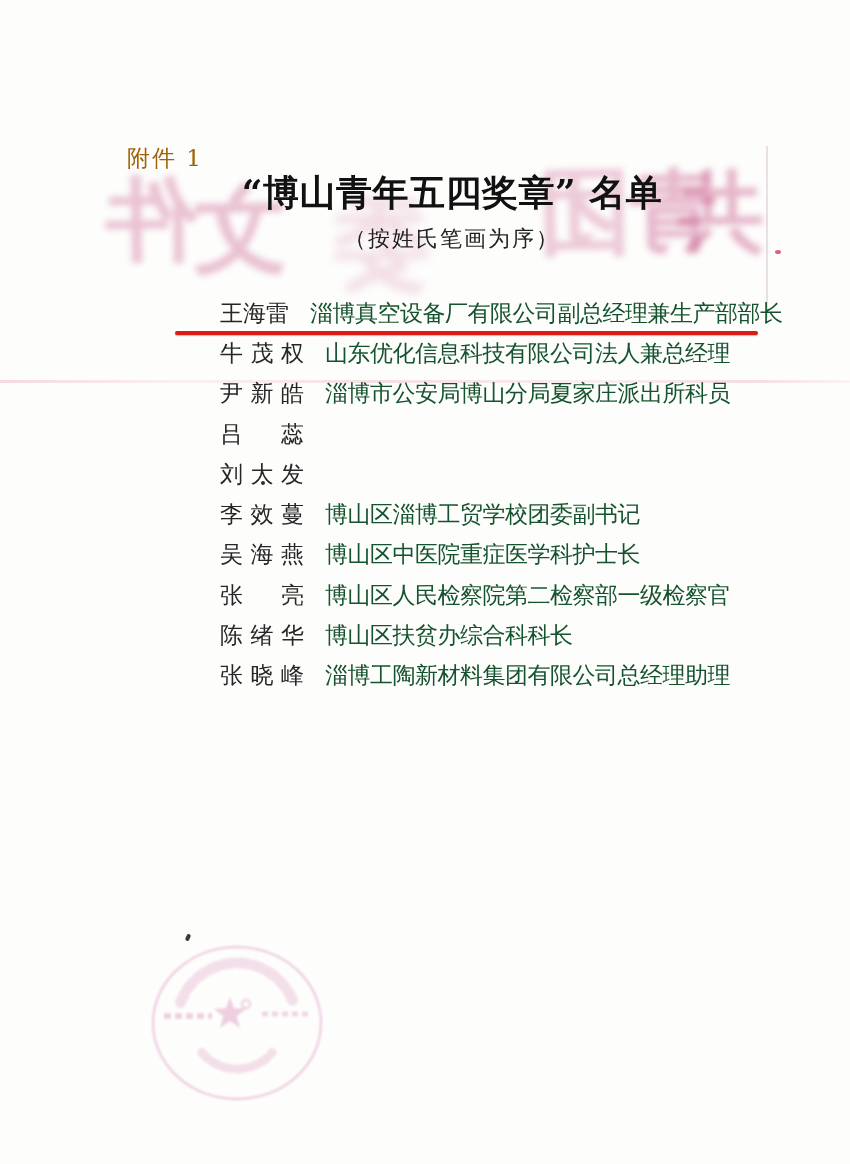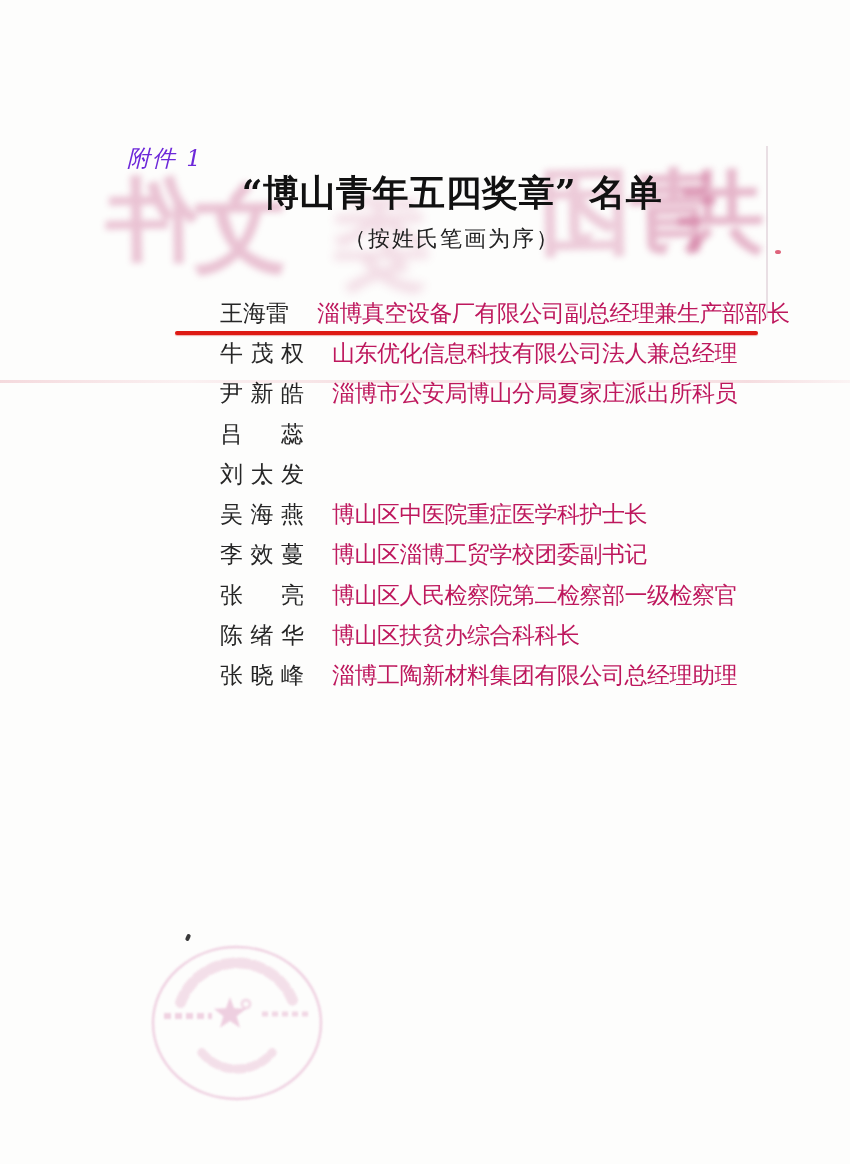--- a/index.html
+++ b/index.html
@@ -36,39 +36,39 @@
   
   .pink-streak{position:absolute;left:0;top:380px;width:850px;height:3px;z-index:1;
     background:linear-gradient(90deg,
       rgba(225,136,150,.30) 0%,rgba(225,136,150,.10) 22%,
       rgba(225,136,150,.26) 45%,rgba(225,136,150,.12) 70%,
       rgba(225,136,150,.28) 88%,rgba(225,136,150,.08) 100%);}
   
   .content{position:absolute;inset:0;z-index:2;}
   .attachment{
     position:absolute;left:127px;top:143px;
-    font-size:23px;letter-spacing:2px;color:#6d28d9;font-style:italic;
+    font-size:23px;letter-spacing:2px;color:#a16207;
   }
   .doc-title{
     position:absolute;left:27px;top:169px;width:850px;
     text-align:center;font-size:36px;font-weight:bold;color:#111;
     letter-spacing:0.5px;
   }
   .doc-subtitle{
     position:absolute;left:27px;top:224px;width:850px;
     text-align:center;font-size:22px;color:#222;letter-spacing:2px;
   }
   .awardee-list{position:absolute;left:180px;top:293px;width:600px;}
   .row{display:flex;align-items:center;height:40.3px;}
   .row .name{
     display:inline-block;width:84px;font-size:23px;color:#262626;
     text-align:justify;text-align-last:justify;white-space:nowrap;margin-left:40px;
   }
   .row .title{
-    margin-left:28px;font-size:23px;color:#be185d;
+    margin-left:21px;font-size:23px;color:#14532d;
     letter-spacing:-0.5px;white-space:nowrap;
   }
   .red-underline{
     position:absolute;left:175px;top:331px;width:583px;height:3.5px;
     background:var(--accent-red,#de1a14);border-radius:2px;z-index:3;
     box-shadow:0 1px 1px rgba(222,26,20,.35);
   }
   
   .seal{position:absolute;left:150px;top:942px;width:176px;height:162px;z-index:1;
     filter:blur(0.8px);opacity:.8;pointer-events:none;}
@@ -113,26 +113,26 @@
           <span class="name">尹新皓</span>
           <span class="title">淄博市公安局博山分局夏家庄派出所科员</span>
         </div>
         <div class="row">
           <span class="name">吕　蕊</span>
         </div>
         <div class="row">
           <span class="name">刘大发</span>
         </div>
         <div class="row">
+          <span class="name">李效蔓</span>
+          <span class="title">博山区淄博工贸学校团委副书记</span>
+        </div>
+        <div class="row">
           <span class="name">吴海燕</span>
           <span class="title">博山区中医院重症医学科护士长</span>
-        </div>
-        <div class="row">
-          <span class="name">李效蔓</span>
-          <span class="title">博山区淄博工贸学校团委副书记</span>
         </div>
         <div class="row">
           <span class="name">张　亮</span>
           <span class="title">博山区人民检察院第二检察部一级检察官</span>
         </div>
         <div class="row">
           <span class="name">陈绪华</span>
           <span class="title">博山区扶贫办综合科科长</span>
         </div>
         <div class="row">

